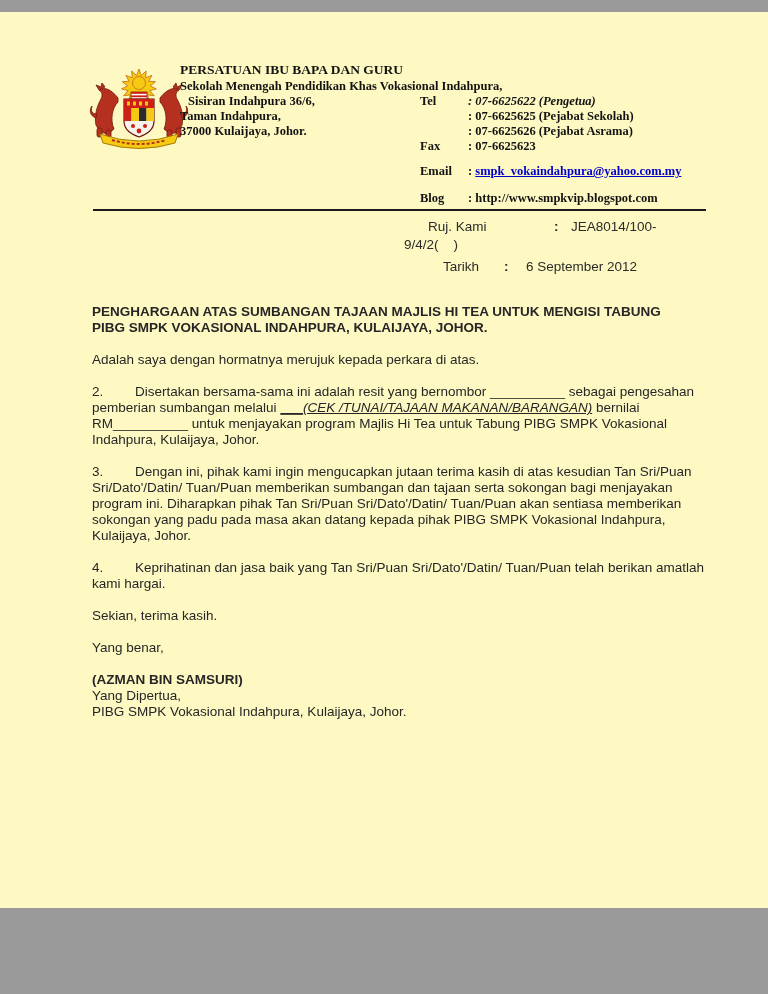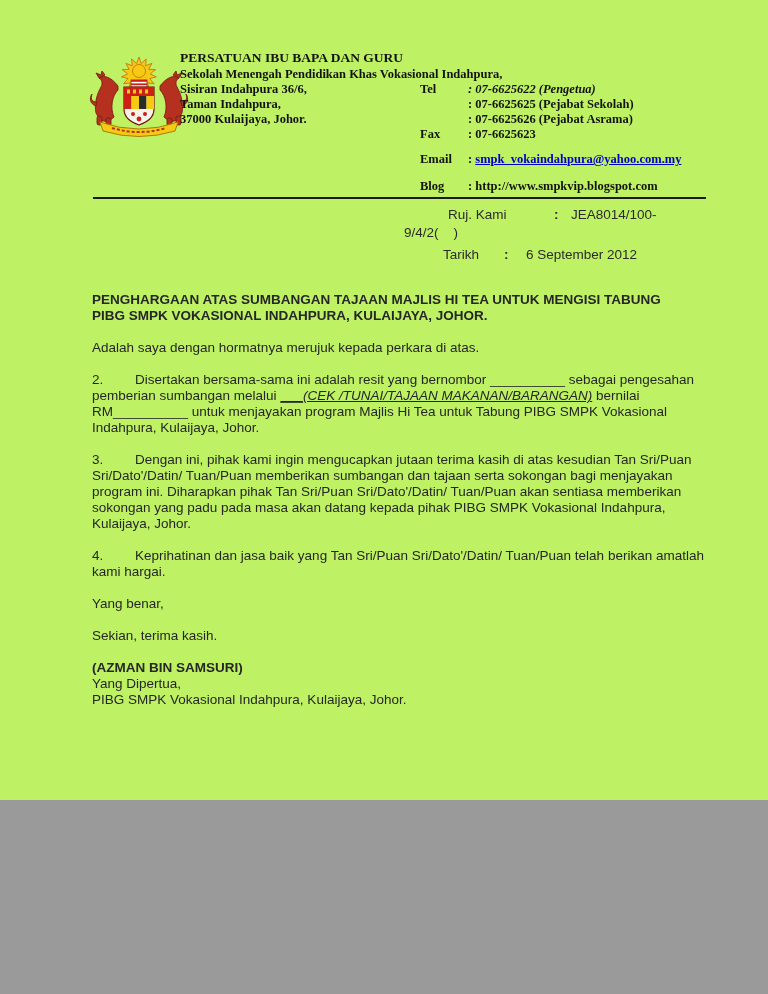--- a/index.html
+++ b/index.html
@@ -1,20 +1,20 @@
 <!DOCTYPE html>
 <html><head>
 <meta charset="utf-8">
 <style>
   html,body{margin:0;padding:0;background:#9a9a9a;}
   .page{
     position:relative;
-    width:768px;height:800px;
-    background:#bef264;
-    margin:0 auto;
+    width:768px;height:896px;
+    background:#fef9c3;
+    margin:12px auto;
     overflow:hidden;
     font-family:"Liberation Sans", sans-serif;
     color:#1f1f1f;
   }
   
   .crest{position:absolute;left:88px;top:56px;width:103px;height:86px;}
   .hserif{
     position:absolute;
     font-family:"Liberation Serif", serif;
     font-weight:bold;
@@ -110,38 +110,38 @@
 
       <g>
         <path d="M12 66 Q51 80 90 66 L87 75 Q51 86 15 75 Z" fill="#f6c913" stroke="#a87d06" stroke-width="1"></path>
         <path d="M24 72 Q51 80 78 72" fill="none" stroke="#b5301f" stroke-width="2" stroke-dasharray="3 2"></path>
       </g>
     </svg>
   </div>
 
   <div class="hserif org" style="left:180px;top:50px;">PERSATUAN IBU BAPA DAN GURU</div>
   <div class="hserif" style="left:180px;top:67px;">Sekolah Menengah Pendidikan Khas Vokasional Indahpura,</div>
-  <div class="hserif" style="left:180px;top:82px;">Sisiran Indahpura 36/6,</div>
+  <div class="hserif" style="left:188px;top:82px;">Sisiran Indahpura 36/6,</div>
   <div class="hserif" style="left:180px;top:97px;">Taman Indahpura,</div>
   <div class="hserif" style="left:180px;top:112px;">37000 Kulaijaya, Johor.</div>
 
   <div class="hserif" style="left:420px;top:82px;">Tel</div>
   <div class="hserif" style="left:468px;top:82px;font-style:italic;">: 07-6625622 (Pengetua)</div>
   <div class="hserif" style="left:468px;top:97px;">: 07-6625625 (Pejabat Sekolah)</div>
   <div class="hserif" style="left:468px;top:112px;">: 07-6625626 (Pejabat Asrama)</div>
   <div class="hserif" style="left:420px;top:127px;">Fax</div>
   <div class="hserif" style="left:468px;top:127px;">: 07-6625623</div>
   <div class="hserif" style="left:420px;top:152px;">Email</div>
   <div class="hserif" style="left:468px;top:152px;"><span>: </span><a class="email-link">smpk_vokaindahpura@yahoo.com.my</a></div>
   <div class="hserif" style="left:420px;top:179px;">Blog</div>
   <div class="hserif" style="left:468px;top:179px;">: http://www.smpkvip.blogspot.com</div>
 
   <div class="divider"></div>
 
-  <div class="ref" style="left:448px;top:207px;text-align:center;">Ruj. Kami</div>
+  <div class="ref" style="left:428px;top:207px;text-align:center;">Ruj. Kami</div>
   <div class="ref ref-bold" style="left:554px;top:207px;">:</div>
   <div class="ref" style="left:571px;top:207px;">JEA8014/100-</div>
   <div class="ref" style="left:404px;top:225px;">9/4/2(    )</div>
   <div class="ref" style="left:443px;top:247px;">Tarikh</div>
   <div class="ref ref-bold" style="left:504px;top:247px;">:</div>
   <div class="ref" style="left:526px;top:247px;">6 September 2012</div>
 
   <div class="body">
 
     <p class="subject">
@@ -150,23 +150,23 @@
     </p>
 
     <p>Adalah saya dengan hormatnya merujuk kepada perkara di atas.</p>
 
     <p><span class="pnum">2.</span><span>Disertakan bersama-sama ini adalah resit yang bernombor __________ sebagai pengesahan pemberian sumbangan melalui </span><span class="blank">___</span><span class="scheme">(CEK /TUNAI/TAJAAN MAKANAN/BARANGAN)</span><span> bernilai RM__________ untuk menjayakan program Majlis Hi Tea untuk Tabung PIBG SMPK Vokasional Indahpura, Kulaijaya, Johor.</span></p>
 
     <p><span class="pnum">3.</span><span>Dengan ini, pihak kami ingin mengucapkan jutaan terima kasih di atas kesudian Tan Sri/Puan Sri/Dato'/Datin/ Tuan/Puan memberikan sumbangan dan tajaan serta sokongan bagi menjayakan program ini. Diharapkan pihak Tan Sri/Puan Sri/Dato'/Datin/ Tuan/Puan akan sentiasa memberikan sokongan yang padu pada masa akan datang kepada pihak PIBG SMPK Vokasional Indahpura, Kulaijaya, Johor.</span></p>
 
     <p><span class="pnum">4.</span><span>Keprihatinan dan jasa baik yang Tan Sri/Puan Sri/Dato'/Datin/ Tuan/Puan telah berikan amatlah kami hargai.</span></p>
 
+    <p>Sekian, terima kasih.</p>
+
     <p>Yang benar,</p>
-
-    <p>Sekian, terima kasih.</p>
 
     <p class="sig-name sig-line">(AZMAN BIN SAMSURI)</p>
     <p class="sig-line">Yang Dipertua,</p>
     <p class="sig-line">PIBG SMPK Vokasional Indahpura, Kulaijaya, Johor.</p>
   </div>
 
   <div class="page-number">1</div>
 
 </div>
 

